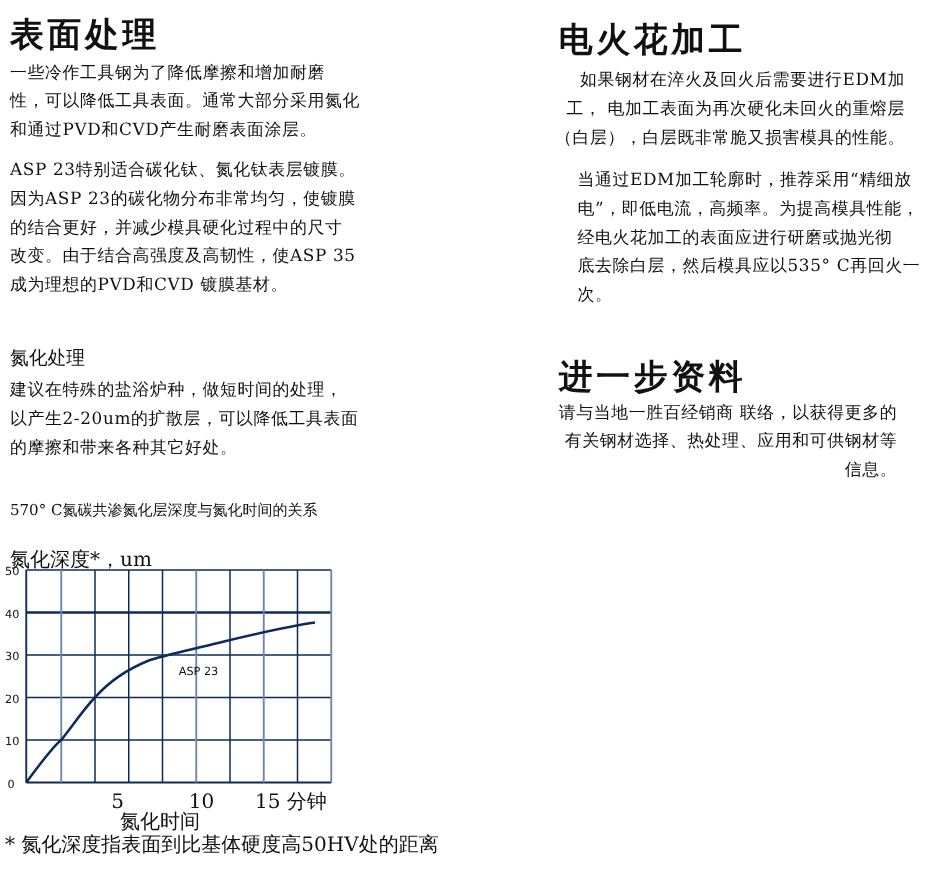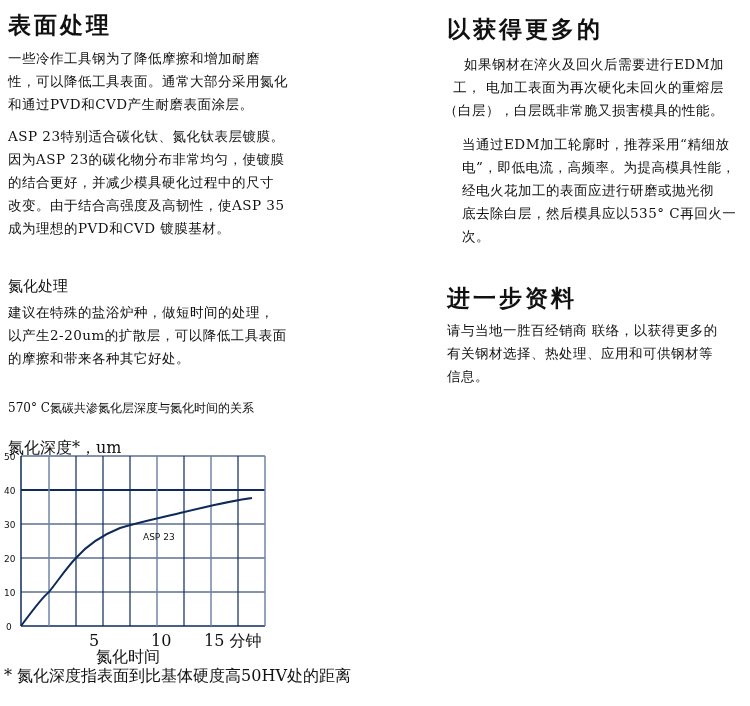--- a/index.html
+++ b/index.html
@@ -1,18 +1,18 @@
 <!DOCTYPE html>
 <html><head>
 <meta charset="utf-8">
 <style>
   body { margin:0; background:#fff; width:750px; height:706px; position:relative; overflow:hidden;
          font-family:"DejaVu Serif", serif; color:#111; }
   .abs { position:absolute; }
-  .h1 { font-size:23px; font-weight:bold; letter-spacing:3px; font-family:"DejaVu Serif", serif; }
+  .h1 { font-size:27px; font-weight:bold; letter-spacing:3px; font-family:"DejaVu Serif", serif; }
   .h2 { font-size:15px; font-family:Liberation Sans, sans-serif; }
   .p { font-size:13.5px; line-height:23px; white-space:pre-line; letter-spacing:0.5px; }
   .cap { font-size:12px; }
   .small { font-size:16px; }
   .tick { font-family:"DejaVu Sans", sans-serif; font-size:9px; color:#111; }
 </style>
 </head>
 <body>
 
 <div class="abs h1" style="left:8px;top:10px;">表面处理</div>
@@ -63,26 +63,26 @@
     <text x="143" y="90">ASP 23</text>
   </g>
 </svg>
 
 <div class="abs small" style="left:89px;top:631px;">5</div>
 <div class="abs small" style="left:151px;top:631px;">10</div>
 <div class="abs small" style="left:204px;top:631px;">15 分钟</div>
 <div class="abs small" style="left:96px;top:647px;text-align:center;">氮化时间</div>
 <div class="abs small" style="left:4px;top:666px;">* 氮化深度指表面到比基体硬度高50HV处的距离</div>
 
-<div class="abs h1" style="left:447px;top:14px;">以获得更多的</div>
+<div class="abs h1" style="left:447px;top:14px;">电火花加工</div>
 <div class="abs p" style="left:444px;top:53px;text-align:right;">如果钢材在淬火及回火后需要进行EDM加
 工， 电加工表面为再次硬化未回火的重熔层
 （白层），白层既非常脆又损害模具的性能。</div>
 <div class="abs p" style="left:462px;top:133px;">当通过EDM加工轮廓时，推荐采用“精细放
 电”，即低电流，高频率。为提高模具性能，
 经电火花加工的表面应进行研磨或抛光彻
 底去除白层，然后模具应以535° C再回火一
 次。</div>
 
 <div class="abs h1" style="left:447px;top:283px;">进一步资料</div>
-<div class="abs p" style="left:447px;top:319px;">请与当地一胜百经销商 联络，以获得更多的
+<div class="abs p" style="left:447px;top:319px;text-align:right;">请与当地一胜百经销商 联络，以获得更多的
 有关钢材选择、热处理、应用和可供钢材等
 信息。</div>
 
 </body></html>

